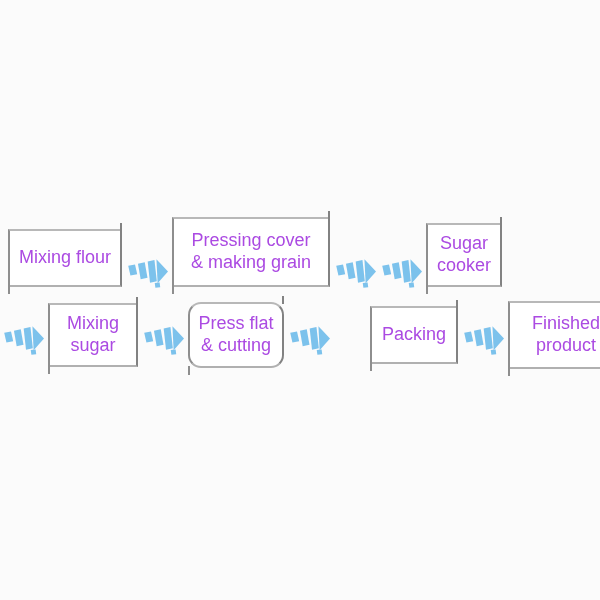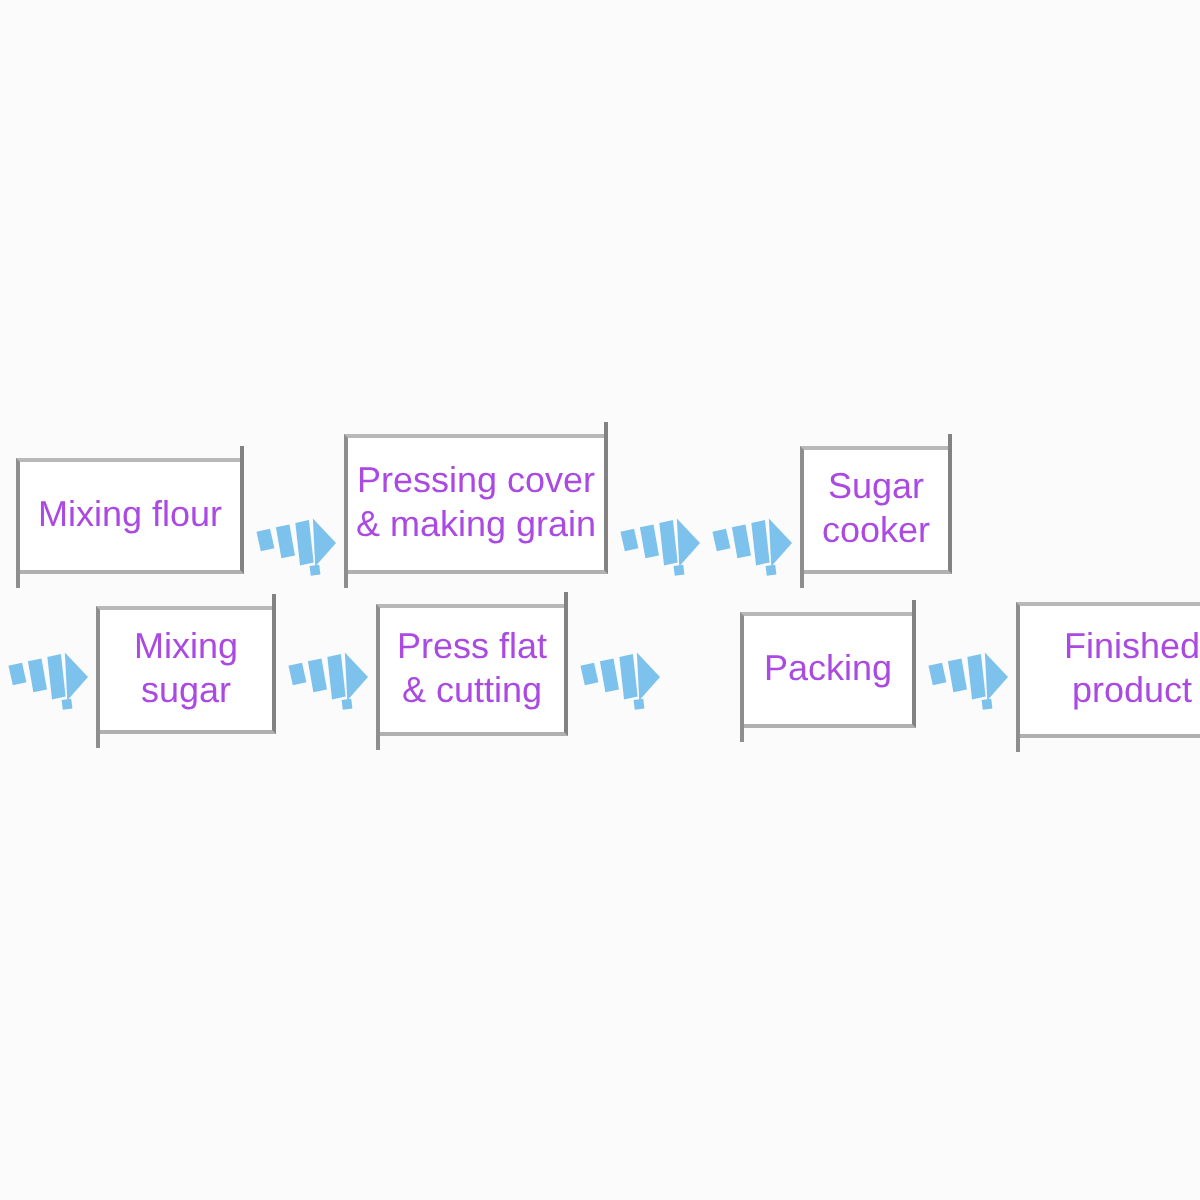--- a/index.html
+++ b/index.html
@@ -56,25 +56,25 @@
     content: "";
     position: absolute;
     right: -2px;
     top: -8px;
     width: 2px;
     height: 8px;
     background: #828282;
   }
 
   .s-mixing-flour  { width: 114px; min-height: 58px; }
-  .s-pressing      { width: 132px; min-height: 70px; }
+  .s-pressing      { width: 158px; min-height: 70px; }
   .s-frying        { width: 88px;  min-height: 58px; }
   .s-sugar-cooker  { width: 76px;  min-height: 64px; }
   .s-mixing-sugar  { width: 90px;  min-height: 64px; }
-  .s-press-flat    { width: 96px;  min-height: 66px; }
+  .s-press-flat    { width: 96px;  min-height: 66px; border-radius: 13px; }
   .s-packing       { width: 88px;  min-height: 58px; margin-left: 36px; }
   .s-finished      { width: 116px; min-height: 68px; }
 
   .arrow {
     flex: none;
     display: inline-flex;
     color: var(--arrow-color, #7cc2ec);
     transform: translateY(3px);
   }
   .arrow svg { width: 42px; height: 38px; display: block; }

